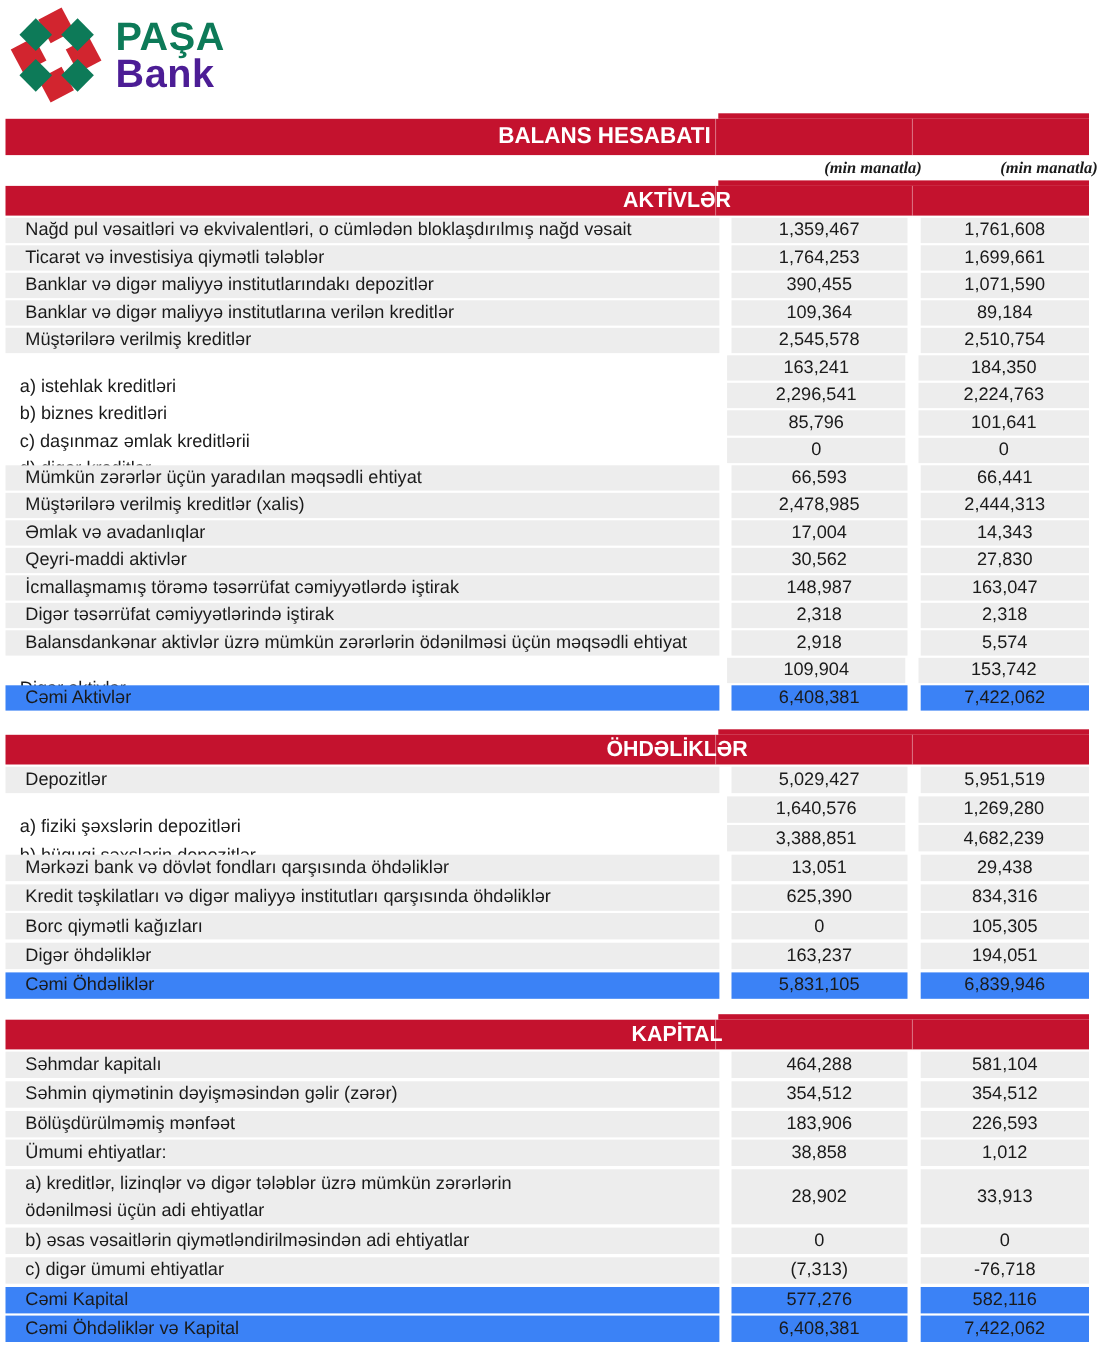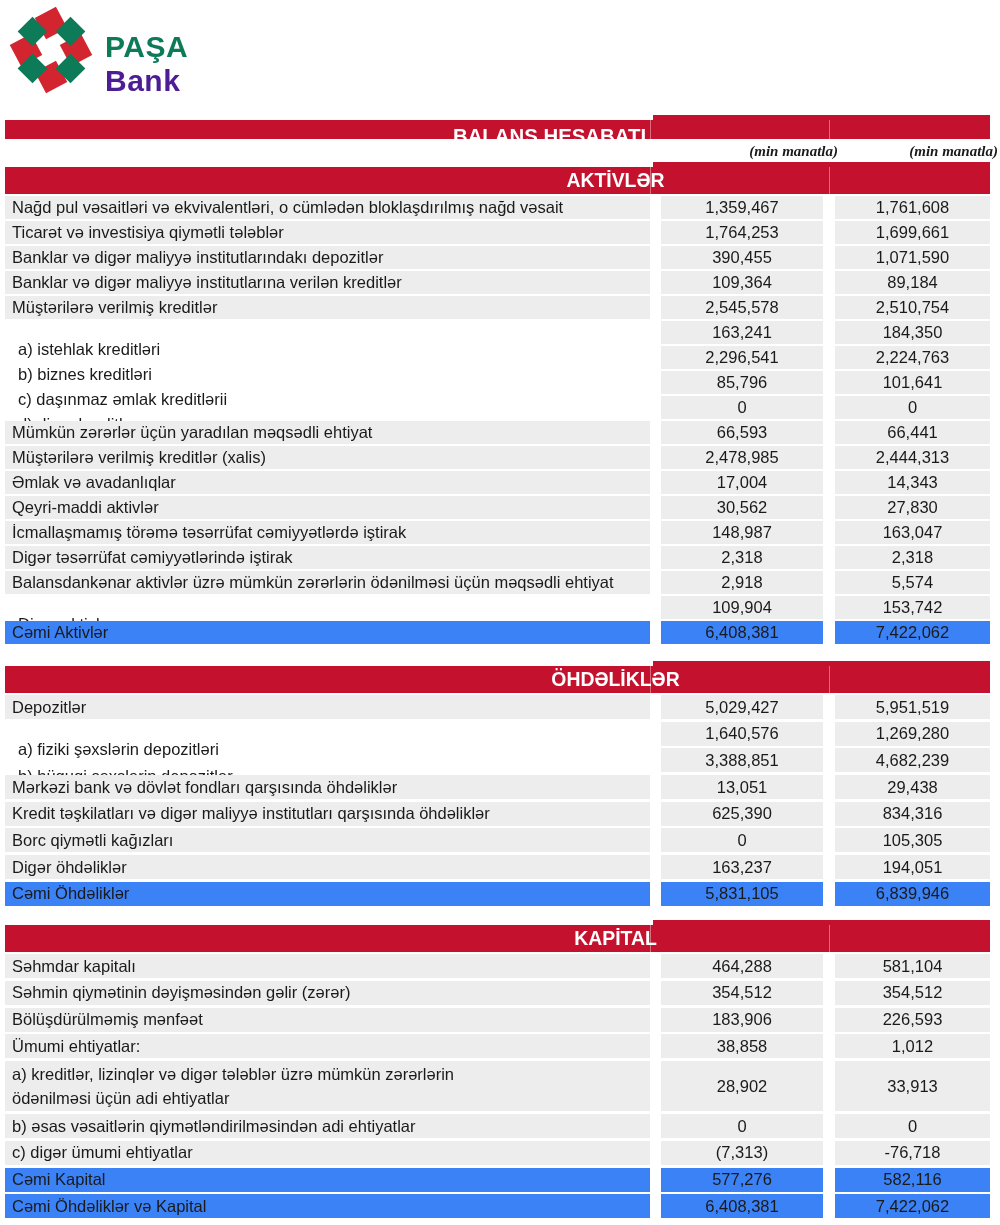--- a/index.html
+++ b/index.html
@@ -16,46 +16,46 @@
   .dm.green{background:#0d7a58;}
   .dm.n {left:26px;top:1px;  transform:rotate(62deg);}
   .dm.e {left:51px;top:28px; transform:rotate(62deg);}
   .dm.s {left:26px;top:55px; transform:rotate(62deg);}
   .dm.w {left:1px; top:28px; transform:rotate(62deg);}
   .dm.sm{width:21px;height:21px;transform:rotate(45deg);}
   .dm.ne{left:47px;top:11px;}
   .dm.se{left:47px;top:48px;}
   .dm.sw{left:9px; top:48px;}
   .dm.nw{left:9px; top:11px;}
-  .logo-text{position:absolute;left:105px;top:30px;line-height:34px;font-weight:bold;font-size:30px;letter-spacing:.5px;}
+  .logo-text{position:absolute;left:105px;top:16px;line-height:34px;font-weight:bold;font-size:36px;letter-spacing:.5px;}
   .logo-line1{color:#0d7a58;}
   .logo-line2{color:#4c1d95;}
   
   .tbl{margin-left:5px;width:985px;}
   .bar{position:relative;height:27px;background:#c4122e;}
   .bar .cap{position:absolute;left:648px;top:-5px;width:337px;height:5px;background:#c4122e;}
   .bar .seam{position:absolute;top:0;width:1px;height:100%;background:rgba(255,255,255,.38);}
   .bar .seam1{left:645px;}
   .bar .seam2{left:824px;}
   .bar span{display:block;text-align:center;color:#fff;font-weight:bold;line-height:27px;}
-  .titlebar{height:19px;margin-top:12px;}
+  .titlebar{height:33px;margin-top:0;}
   .titlebar span{font-size:21px;line-height:32px;transform:translateX(52px) scaleX(.97);}
   .secbar span{font-size:20px;transform:translateX(118px) scaleX(.97);}
   
   .unit-row{height:28px;position:relative;}
   .unit{position:absolute;top:4px;font-family:"Liberation Serif","DejaVu Serif",serif;
         font-style:italic;font-weight:bold;font-size:15px;}
   .unit.u1{right:152px;}
   .unit.u2{right:-8px;}
   
   .section{margin-top:0;}
   .secbar{margin-bottom:2px;}
   .row{display:flex;}
   .cell{background:#ededed;display:flex;align-items:center;}
-  .cell.label{width:638px;padding-left:7px;font-size:16.5px;white-space:nowrap;}
+  .cell.label{width:638px;padding-left:18px;font-size:16.5px;white-space:nowrap;}
   .cell.label.indent{padding-left:13px;width:632px;margin-top:28px;}
   .cell.v{justify-content:center;font-size:16.5px;}
   .cell.v1{width:162px;margin-left:11px;}
   .cell.v2{width:155px;margin-left:12px;}
   .row.total .cell{background:#3b82f6;font-weight:normal;}
   .s0 .row{height:23px;margin-bottom:2px;}
   .s1 .row,.s2 .row{height:24px;margin-bottom:2.7px;}
   .s2 .row.tall{height:50.5px;}
   .s2 .row.tall .cell.label{white-space:pre-line;line-height:24px;align-items:center;}
   .s1{margin-top:22px;}

